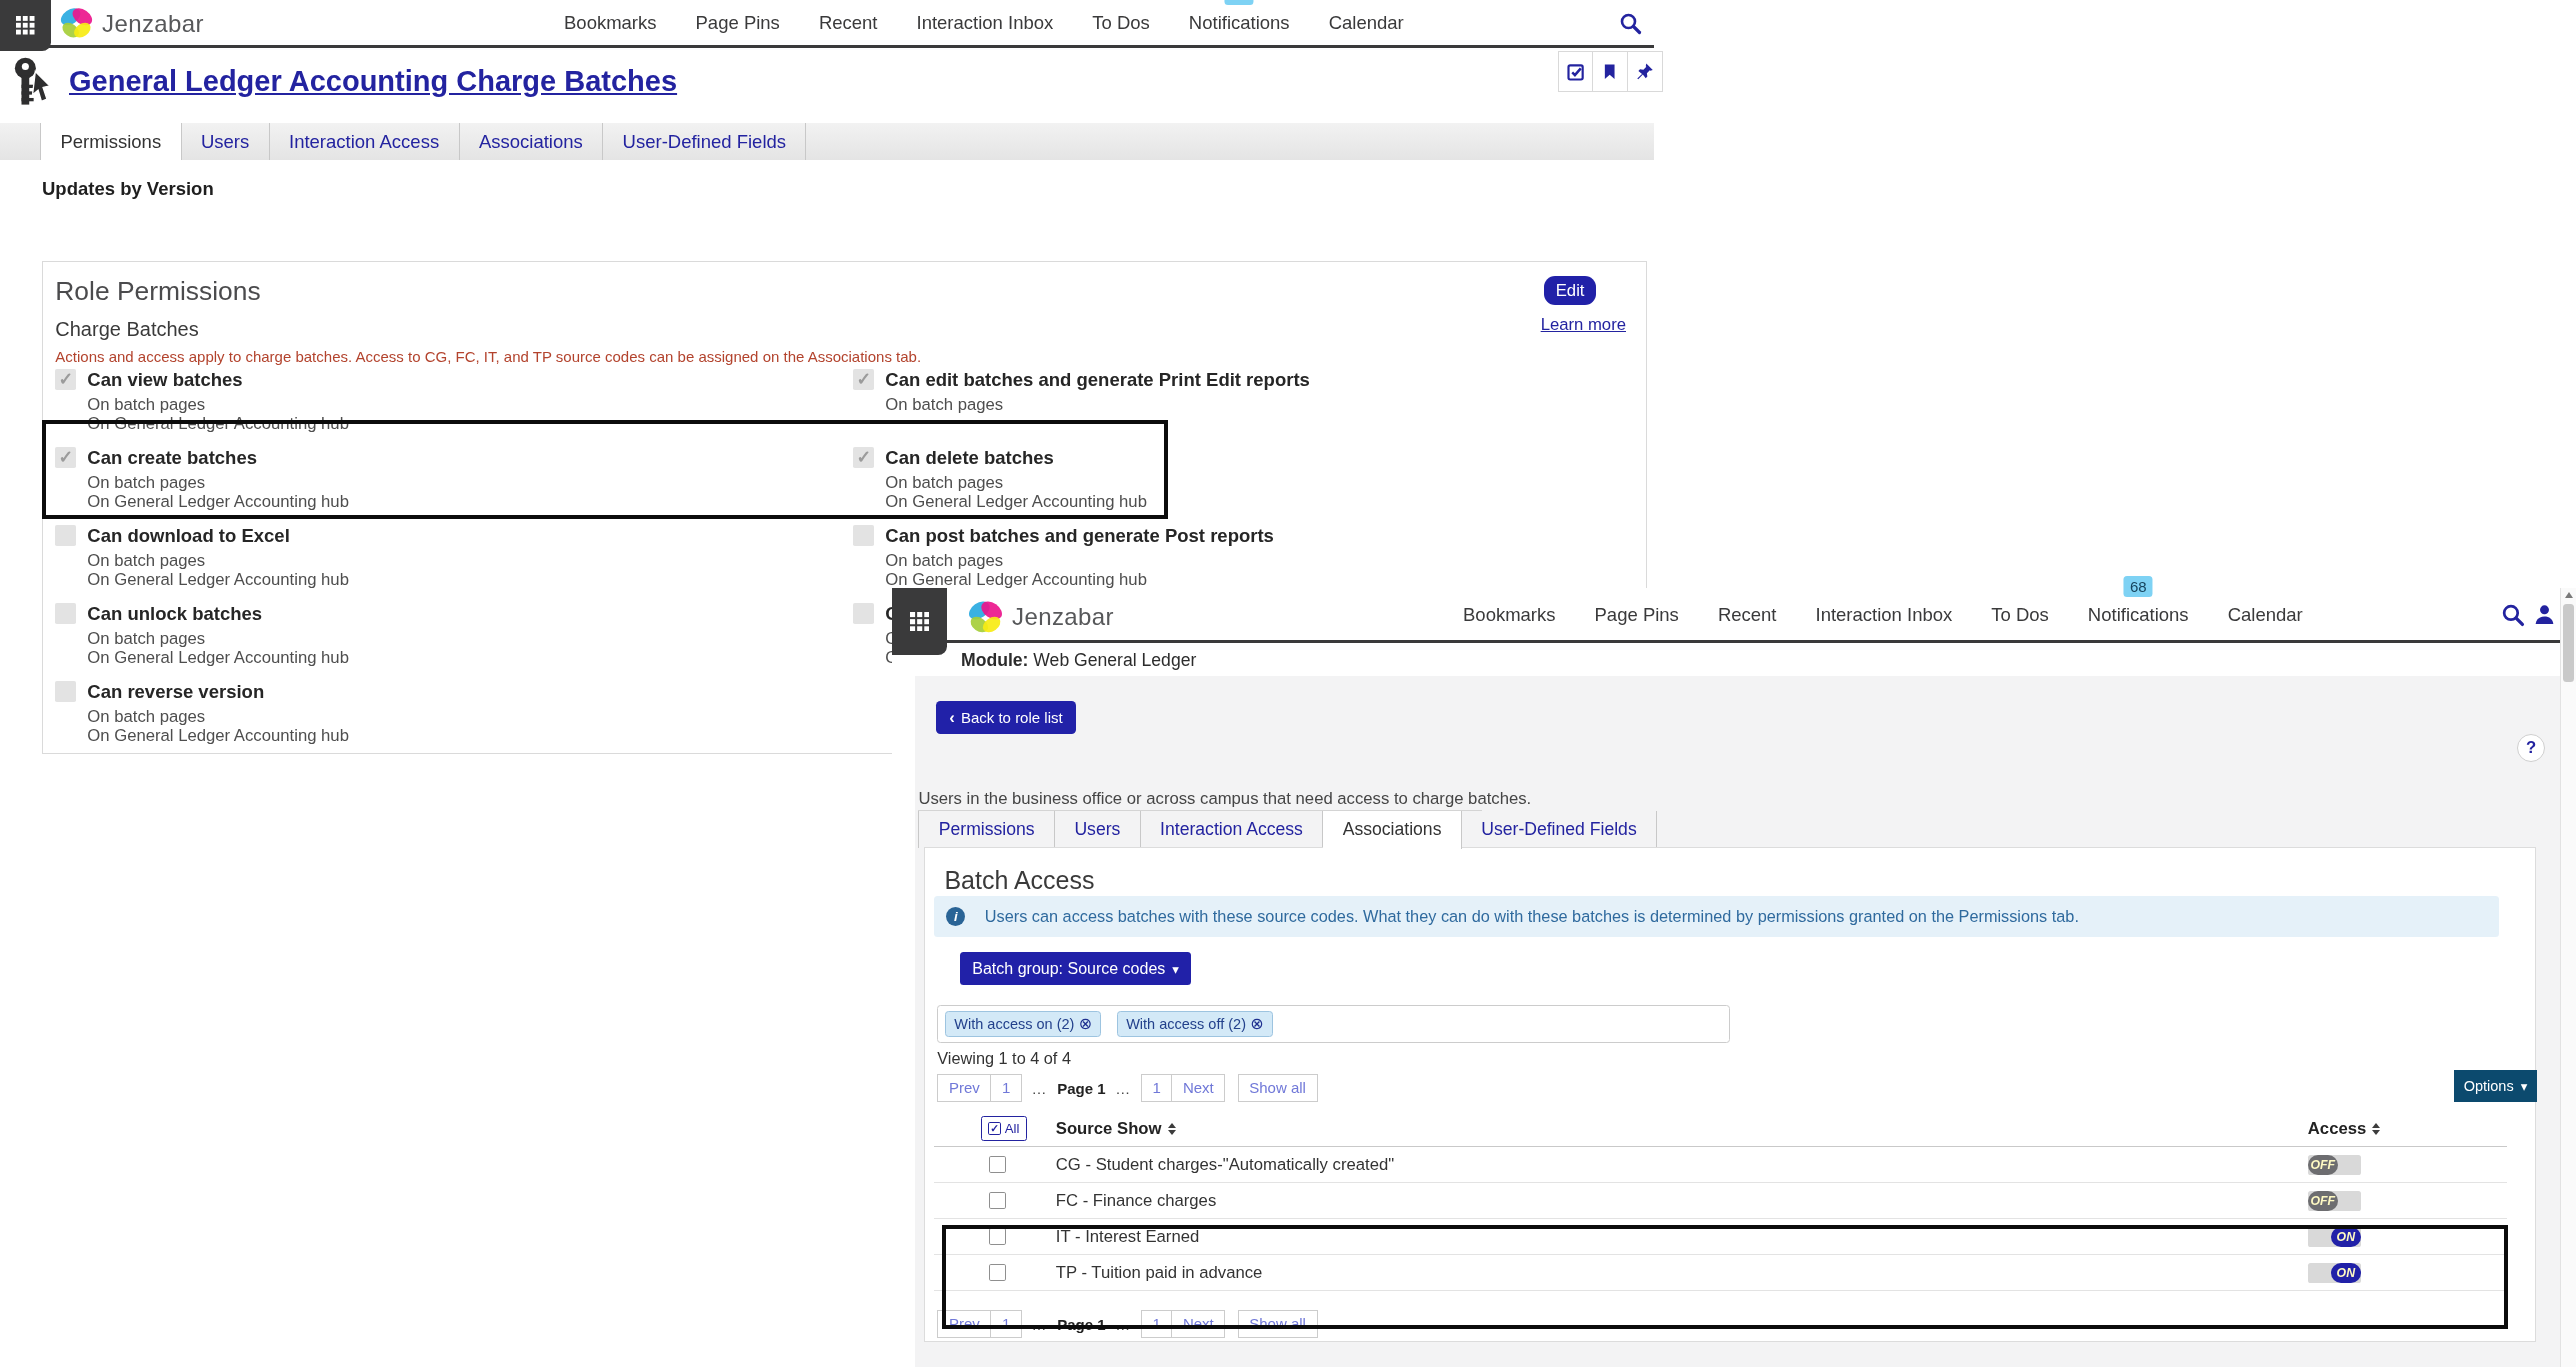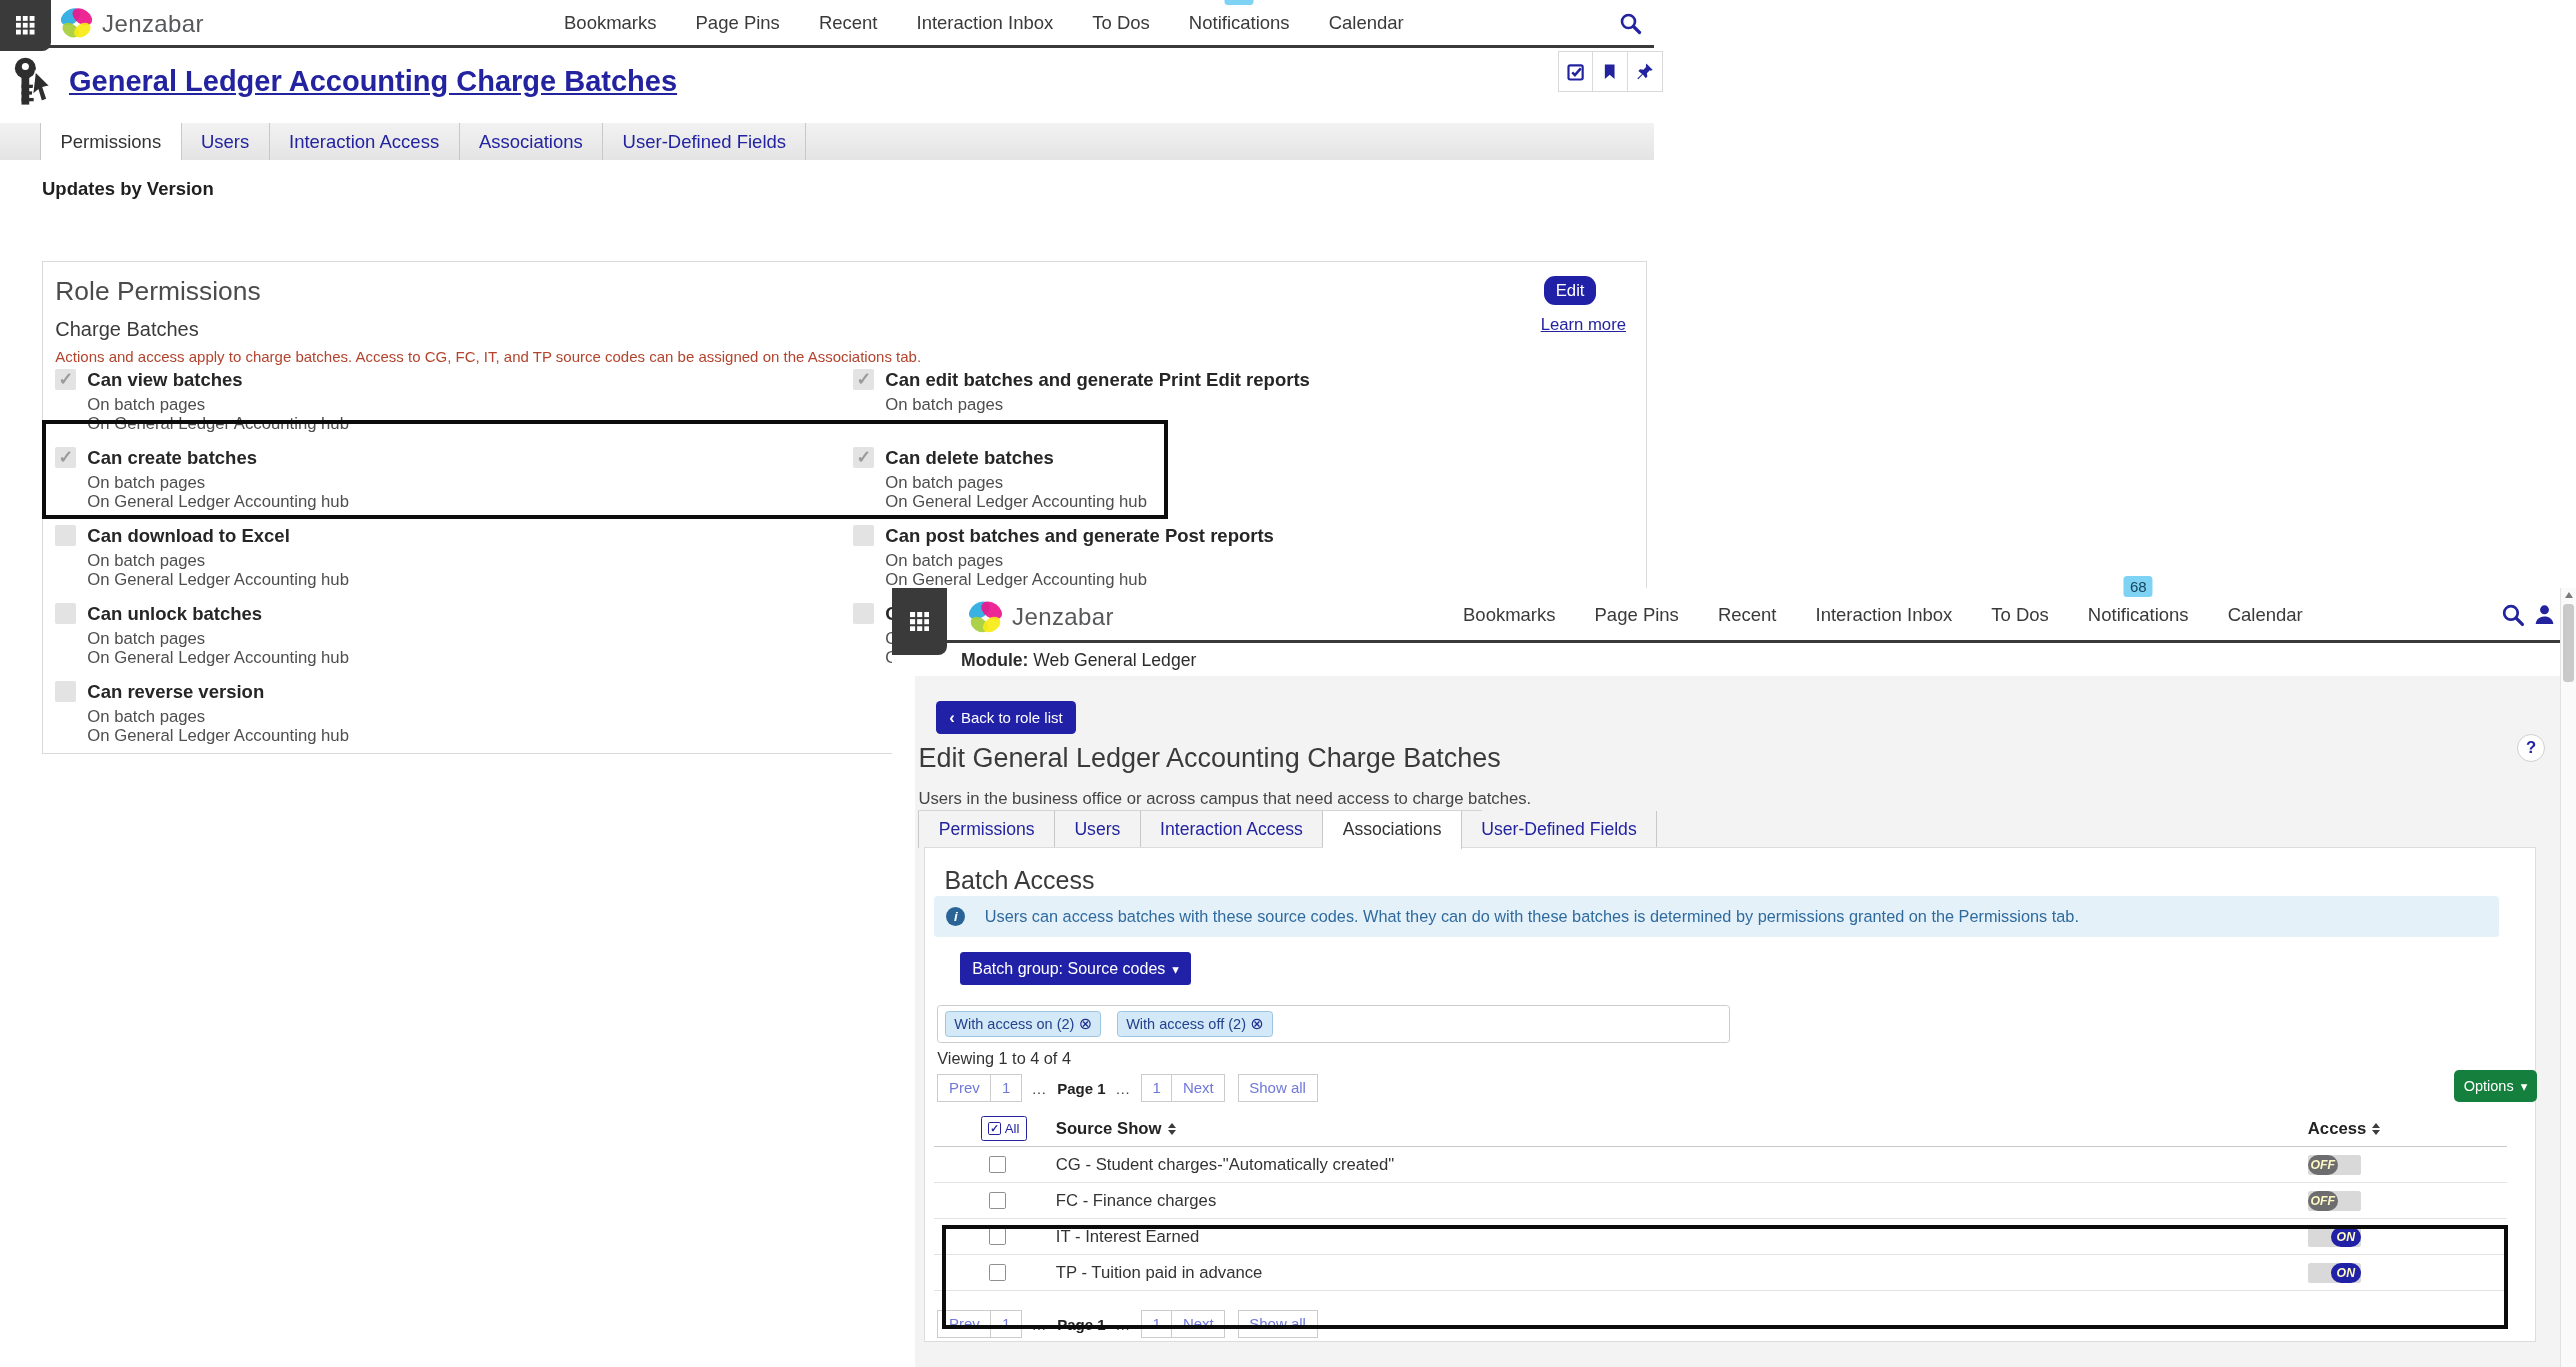--- a/index.html
+++ b/index.html
@@ -87,21 +87,21 @@
   .chip .x { margin-left:4.4px; font-size:16px; color:#1e2f8f; cursor:pointer; }
   .viewing { position:absolute; left:12.3px; top:201px; font-size:16.3px; color:#333; }
   .pagi { position:absolute; display:flex; align-items:center; height:28px; }
   .pagi-top { left:12.3px; top:226px; }
   .pagi-bottom { left:12.3px; top:462px; }
   .pgroup { display:flex; }
   .pbtn { border:0.9px solid #ccc; background:#fff; font-size:15px; color:#7078d8; padding:0 10.6px; line-height:26.4px; cursor:pointer; white-space:nowrap; }
   .pgroup .pbtn + .pbtn { border-left:none; }
   .dots { margin:0 9.7px; color:#444; font-size:15px; letter-spacing:0.9px; }
   .pcurrent { font-size:15px; font-weight:bold; color:#222; white-space:nowrap; }
-  .options-btn { position:absolute; left:1529px; top:222px; height:32px; padding:0 9.7px; background:#15803d; color:#fff; border-radius:5px; font-size:14.5px; line-height:32px; cursor:pointer; }
+  .options-btn { position:absolute; left:1529px; top:222px; height:32px; padding:0 9.7px; background:#0c4a6e; color:#fff; border-radius:0; font-size:14.5px; line-height:32px; cursor:pointer; }
 
   .table { position:absolute; left:8.8px; top:264px; width:1573px; }
   .thead { position:relative; height:35px; border-bottom:1.8px solid #c9c9c9; }
   .all-btn { position:absolute; left:47px; top:3.5px; height:25.5px; padding:0 6.2px; border:0.9px solid #2323a0; border-radius:2.6px; background:#fff; color:#2323a0; font-size:13.2px; display:flex; align-items:center; gap:3.5px; cursor:pointer; }
   .all-btn .sq { display:inline-block; width:13.2px; height:13.2px; border:1.4px solid #2323a0; border-radius:1.8px; font-size:10.6px; line-height:10.6px; text-align:center; font-weight:bold; }
   .th { position:absolute; top:7px; font-size:16.7px; font-weight:bold; color:#222; display:flex; align-items:center; cursor:pointer; }
   .th-source { left:122px; }
   .th-access { left:1374px; }
   .sort { display:inline-flex; flex-direction:column; gap:1.8px; margin-left:6.2px; }
   .sort i { width:0; height:0; border-left:4.4px solid transparent; border-right:4.4px solid transparent; }
@@ -337,21 +337,20 @@
     <div class="graybg"></div>
     <div class="scrollbar">
       <span class="arrow"></span>
       <span class="thumb"></span>
     </div>
 
     <div class="back-btn">
       <span class="bchev">‹</span><span>Back to role list</span>
     </div>
     <div class="help-circle">?</div>
-    <div class="w2-heading">Edit General Ledger Accounting Charge Batches</div>
     <div class="w2-desc">Users in the business office or across campus that need access to charge batches.</div>
 
     <div class="tabbar2">
       <span class="tab">Permissions</span>
       <span class="tab">Users</span>
       <span class="tab">Interaction Access</span>
       <span class="tab active">Associations</span>
       <span class="tab">User-Defined Fields</span>
     </div>
 

